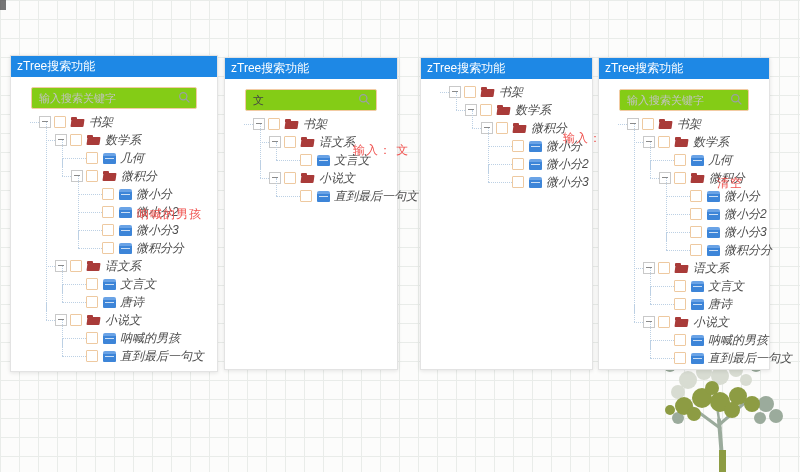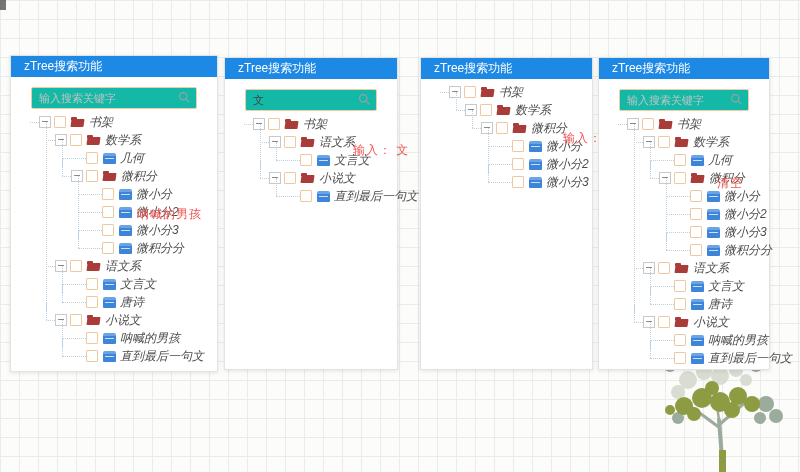--- a/index.html
+++ b/index.html
@@ -11,26 +11,26 @@
       linear-gradient(to right, var(--grid-line,#e9ece9) 1px, transparent 1px),
       linear-gradient(to bottom, var(--grid-line,#e9ece9) 1px, transparent 1px);
     background-size:19px 19px;
     position:relative;
   }
   .corner-mark { position:absolute; left:0; top:0; width:6px; height:10px; background:#4a4a4a; opacity:.75; }
 
   .panel { position:absolute; background:#fff; border:1px solid #e3e3e3;
            box-shadow:0 1px 4px rgba(0,0,0,.10); z-index:2; }
   .panel-header { height:21px; background:var(--header-bg,#1e88e5); color:#fff;
-                  font-size:12px; line-height:21px; padding:0 13px; white-space:nowrap; }
+                  font-size:12px; line-height:21px; padding:0 6px; white-space:nowrap; }
 
   .search { position:relative; margin:10px 20px 0 20px; }
   .search input { width:100%; height:22px; border:1px solid var(--input-border,#f2cba4);
                   border-radius:2px; padding:0 24px 0 7px; font-size:11px; color:#444;
-                  outline:none; background:#14b8a6; font-family:"Liberation Sans",sans-serif; }
+                  outline:none; background:#84cc16; font-family:"Liberation Sans",sans-serif; }
   .search input::placeholder { color:#c3c3c3; }
   .mag { position:absolute; right:6px; top:4px; width:13px; height:13px; }
 
   .tree, .tree ul { list-style:none; }
   .tree { margin:4px 0 0 28px; font-size:12px; color:#4c4c4c; }
   .tree ul { padding-left:16px; }
   .tree li { position:relative; }
   .tree li::before { content:""; position:absolute; left:-9px; top:-9px; bottom:0;
                      border-left:1px dotted var(--connector,#bcd0e4); }
   .tree li::after  { content:""; position:absolute; left:-9px; top:9px; width:9px;

